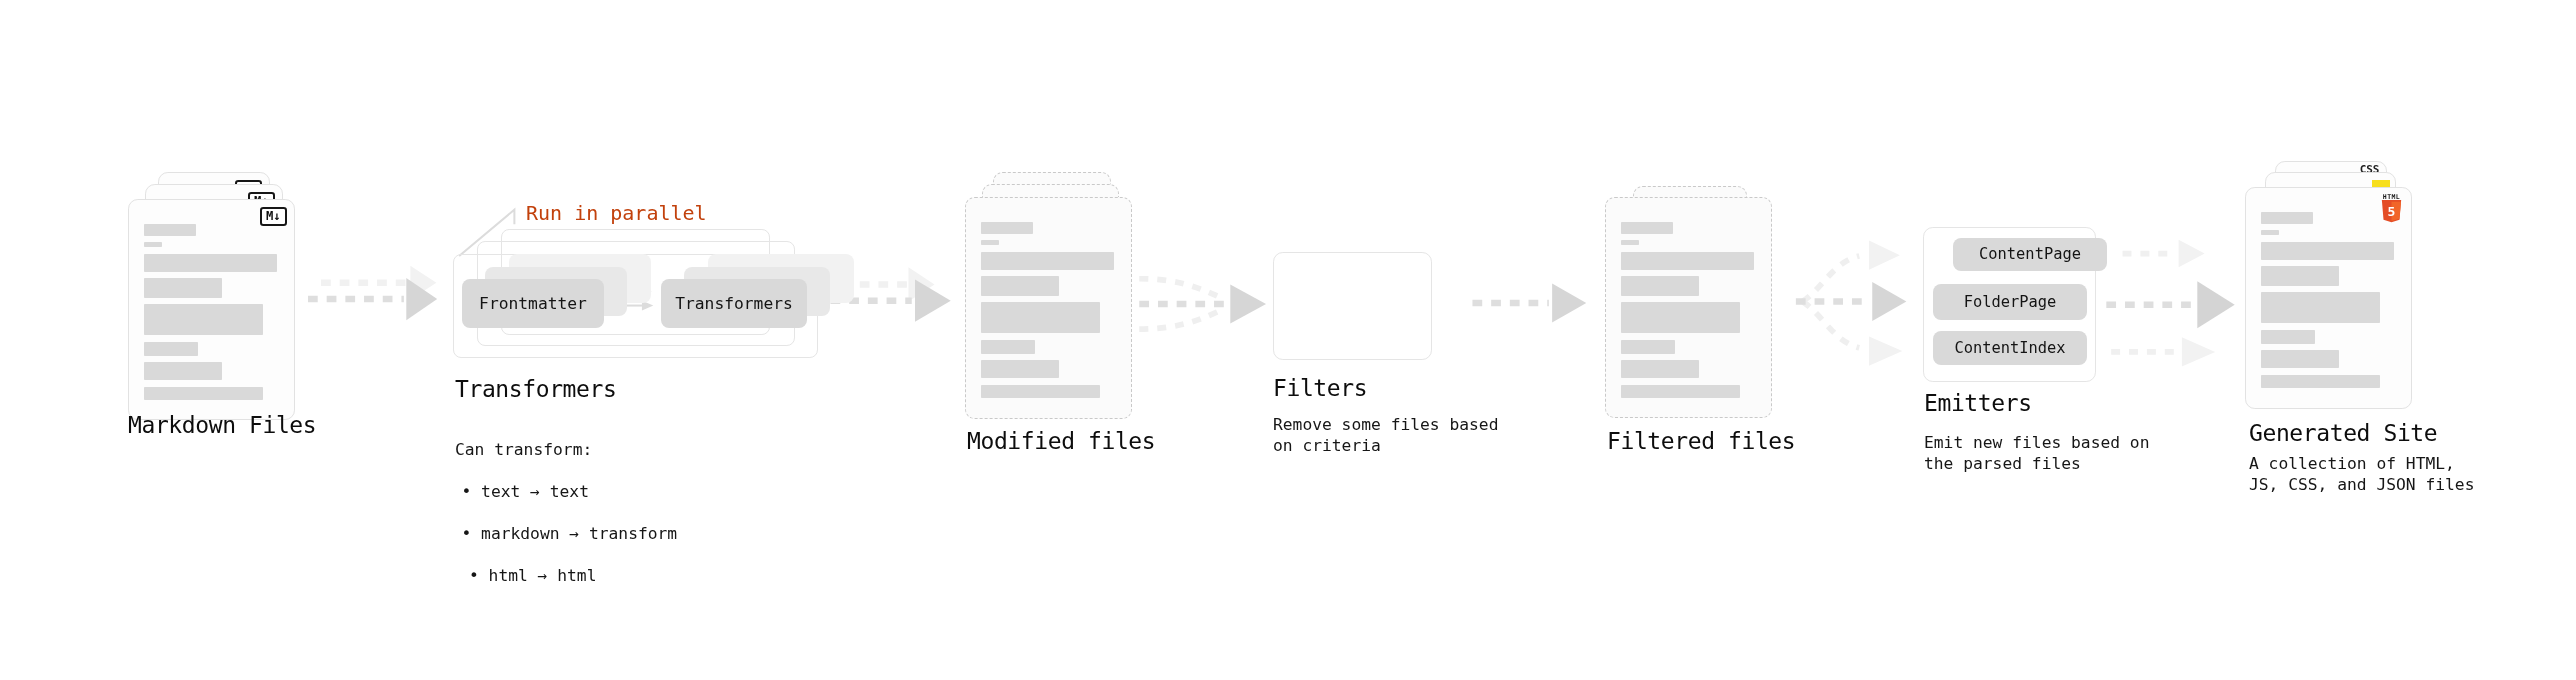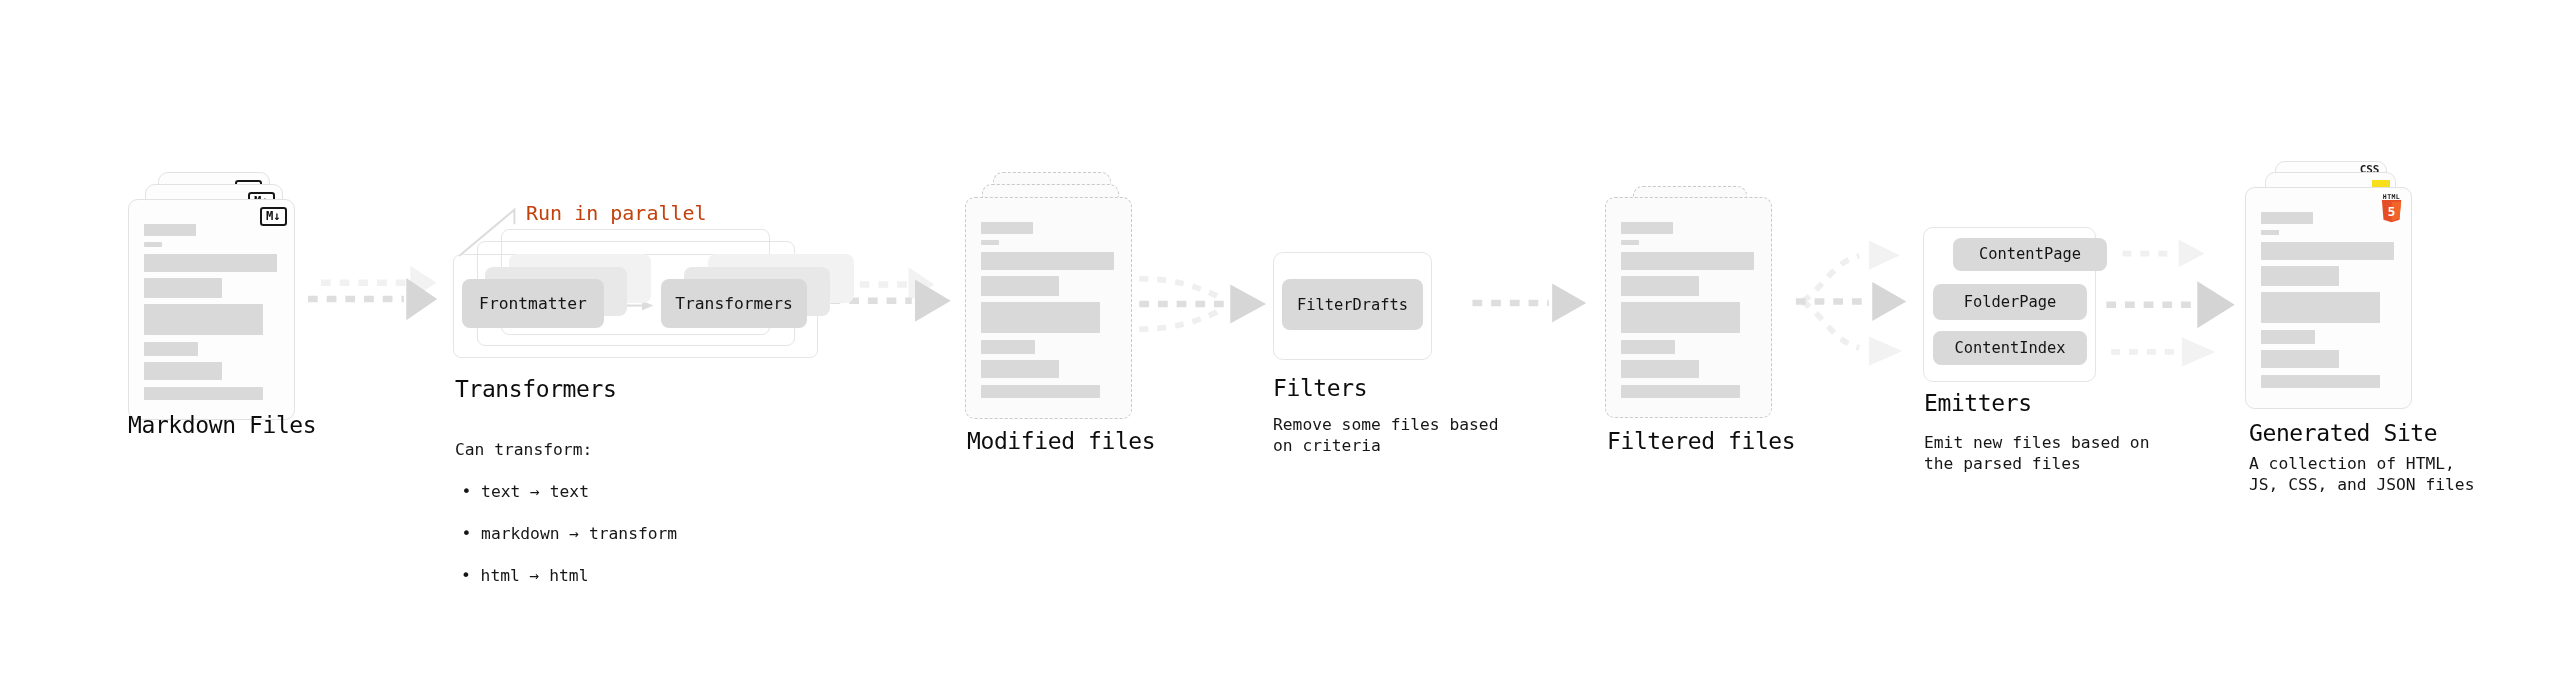--- a/index.html
+++ b/index.html
@@ -132,41 +132,40 @@
   <div class="pill echo2" style="left:708px;top:254px;width:146px;height:49px;"></div>
   <div class="pill echo1" style="left:485px;top:267px;width:142px;height:49px;"></div>
   <div class="pill echo1" style="left:684px;top:267px;width:146px;height:49px;"></div>
   <div class="pill" style="left:462px;top:279px;width:142px;height:49px;">Frontmatter</div>
   <div class="pill" style="left:661px;top:279px;width:146px;height:49px;">Transformers</div>
   <div class="stage-label" style="left:455px;top:376px;">Transformers</div>
   <div class="stage-desc" style="left:455px;top:418px;">
     <div>Can transform:</div>
     <div class="bullet-line" style="margin-left:6.5px;">• text → text</div>
     <div class="bullet-line" style="margin-left:6.5px;">• markdown → transform</div>
-    <div class="bullet-line" style="margin-left:6px;">• html → html</div>
+    <div class="bullet-line" style="margin-left:14px;">• html → html</div>
   </div>
 
   <div class="file-card dashed" style="left:993px;top:172px;width:118px;height:222px;"></div>
   <div class="file-card dashed" style="left:982px;top:184px;width:137px;height:222px;"></div>
   <div class="file-card dashed" style="left:965px;top:197px;width:167px;height:222px;">
     <div class="bars">
         <div class="bar" style="width: 52px; height: 11.4px;"></div>
         <div class="bar" style="width: 18px; height: 4.9px;"></div>
         <div class="bar" style="width: 133px; height: 18px;"></div>
         <div class="bar" style="width: 78px; height: 19.5px;"></div>
         <div class="bar" style="width: 119px; height: 31px;"></div>
         <div class="bar" style="width: 54px; height: 14px;"></div>
         <div class="bar" style="width: 78px; height: 18px;"></div>
         <div class="bar" style="width: 119px; height: 13px;"></div>
       </div>
   </div>
   <div class="stage-label" style="left:967px;top:428px;">Modified files</div>
 
   <div class="frame filled" style="left:1273px;top:252px;width:159px;height:108px;"></div>
-  <div class="pill small" style="left:1282px;top:279px;width:141px;height:51px;">FilterDrafts</div>
   <div class="stage-label" style="left:1273px;top:375px;">Filters</div>
   <div class="stage-desc" style="left:1273px;top:414px;">Remove some files based
 on criteria</div>
 
   <div class="file-card dashed" style="left:1633px;top:186px;width:114px;height:221px;"></div>
   <div class="file-card dashed" style="left:1605px;top:197px;width:167px;height:221px;">
     <div class="bars">
         <div class="bar" style="width: 52px; height: 11.4px;"></div>
         <div class="bar" style="width: 18px; height: 4.9px;"></div>
         <div class="bar" style="width: 133px; height: 18px;"></div>

